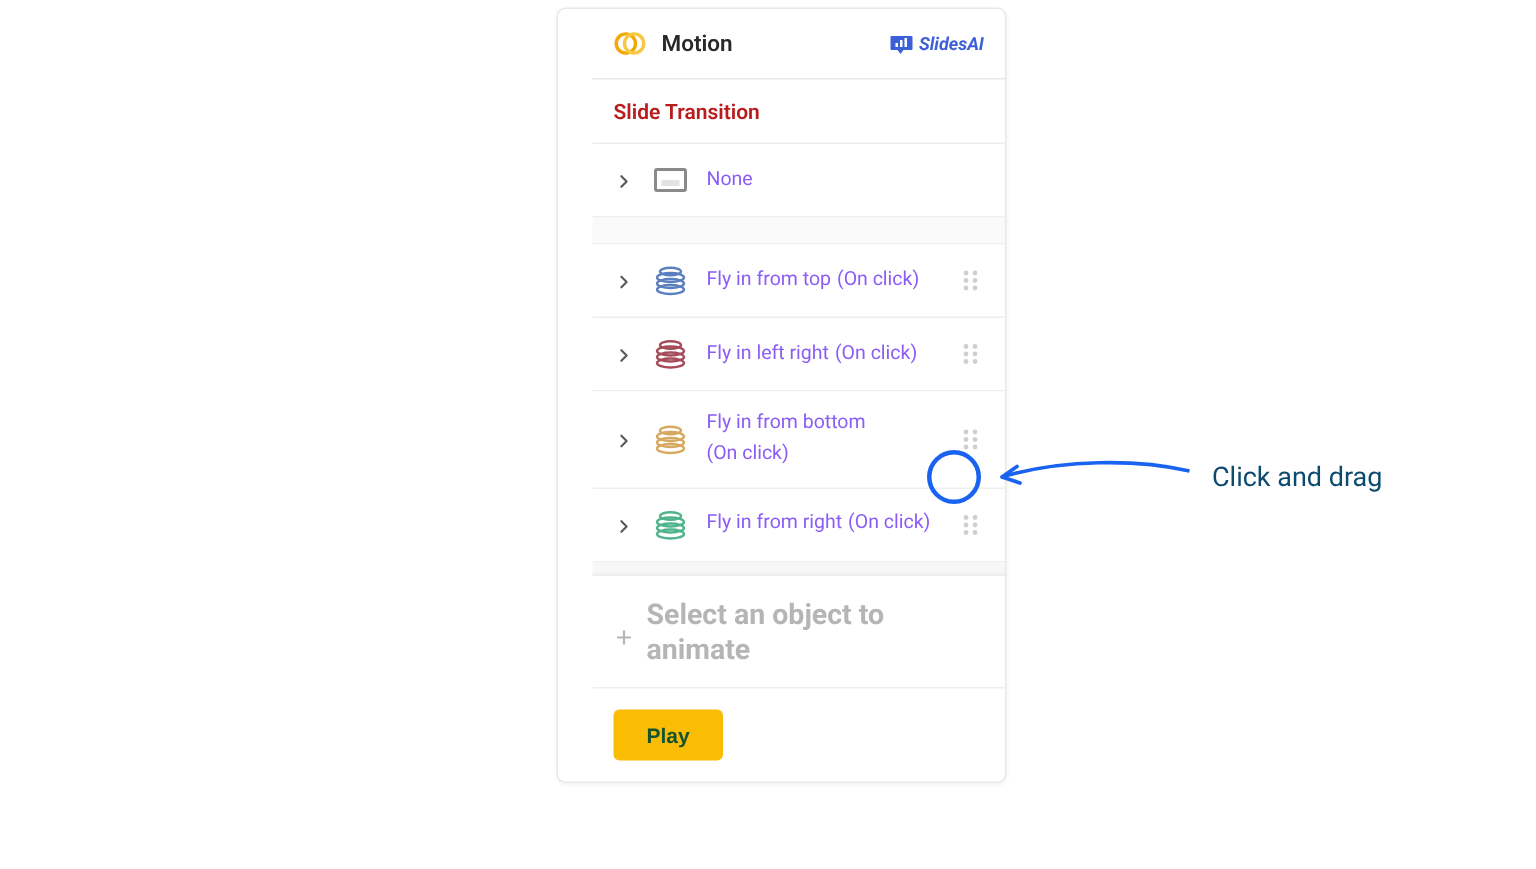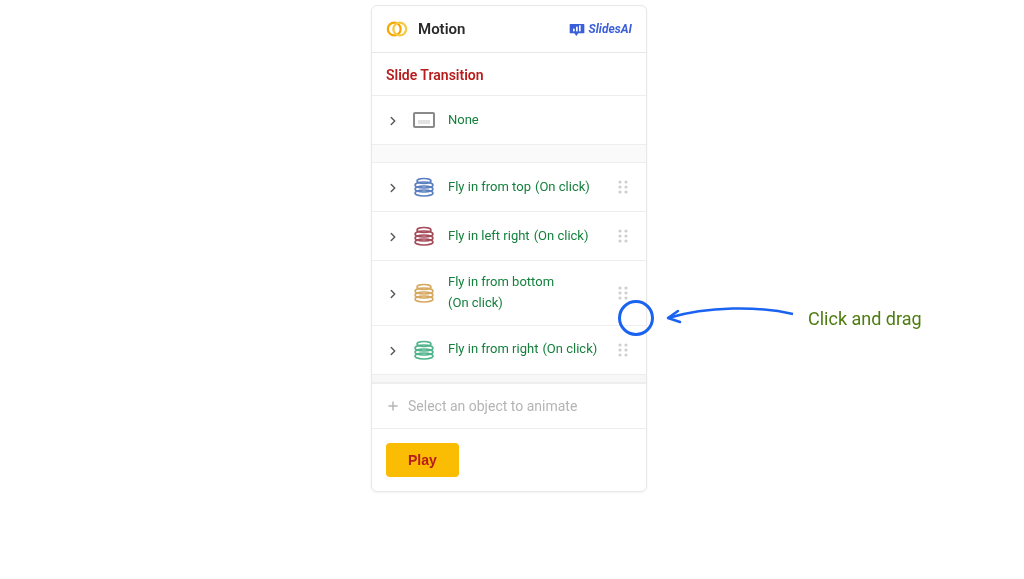--- a/index.html
+++ b/index.html
@@ -8,25 +8,26 @@
     background: #ffffff;
     width: 1024px;
     height: 579px;
     position: relative;
     overflow: hidden;
   }
   .panel {
     position: absolute;
     left: 371px;
     top: 5px;
-    width: 276px;
+    width: 300px;
     background: #ffffff;
     border: 1px solid #e8e8e8;
     border-radius: 6px;
     box-shadow: 0 1px 3px rgba(0,0,0,0.05);
+    padding-left: 23px;
   }
   .panel-header {
     display: flex;
     align-items: center;
     justify-content: space-between;
     padding: 12px 14px;
     border-bottom: 1px solid #e8e8e8;
   }
   .panel-title-wrap {
     display: flex;
@@ -84,21 +85,21 @@
     width: 28px;
     height: 22px;
     flex-shrink:0;
     display:flex;
     align-items:center;
     justify-content:center;
   }
   .row-text {
     flex: 1;
     font-size: 13px;
-    color: #15803d;
+    color: #8b5cf6;
     display:flex;
     flex-wrap:wrap;
     gap:4px;
     line-height:1.3;
   }
   .row-text .trigger { white-space:nowrap;text-align:center; }
   .drag-handle {
     width: 18px;
     height: 18px;
     flex-shrink:0;
@@ -106,28 +107,28 @@
   }
   .spacer-thin { height: 8px; background:#f7f7f7; border-bottom:1px solid #eeeeee; }
   .select-prompt {
     display:flex;
     align-items:center;
     gap:8px;
     padding: 14px;
     border-top:1px solid #eeeeee;
     border-bottom:1px solid #eeeeee;
     color:#b5b5b5;
-    font-size:14px;
-    font-weight:400;
+    font-size:19px;
+    font-weight:700;
   }
   .plus-icon { width:14px; height:14px; color:#b5b5b5; }
   .play-row { padding: 14px; }
   .play-btn {
     background:#fbbc04;
-    color:#b91c1c;
+    color:#14532d;
     font-weight:600;
     font-size:14px;
     border:none;
     border-radius:4px;
     padding:9px 22px;
     cursor:pointer;
   }
   .gap-block { height:18px; background:#fafafa; border-bottom:1px solid #eeeeee; }
 
   
@@ -146,21 +147,21 @@
     left: 658px;
     top: 300px;
     width: 140px;
     height: 40px;
     pointer-events:none;
   }
   .annotation-text {
     position:absolute;
     left: 808px;
     top: 308px;
-    color:#4d7c0f;
+    color:#0c4a6e;
     font-size:18px;
     font-weight:400;
     pointer-events:none;
   }
   .slide-icon-box {
     width:22px; height:16px;
     border:2px solid #8a8a8a;
     border-radius:2px;
     position:relative;
     background:#fff;

